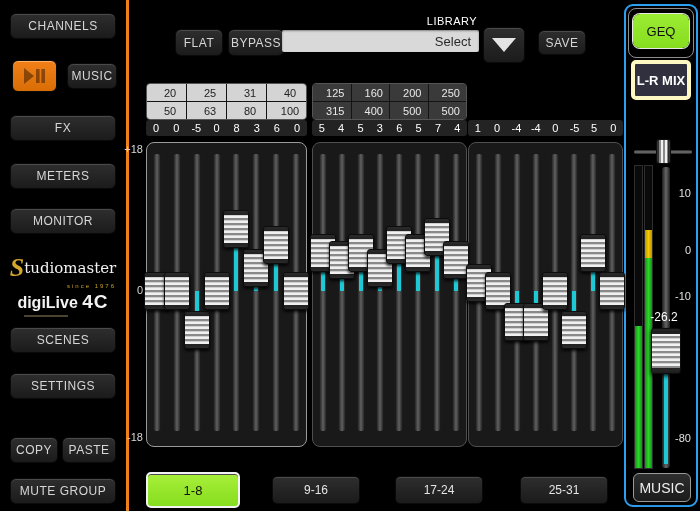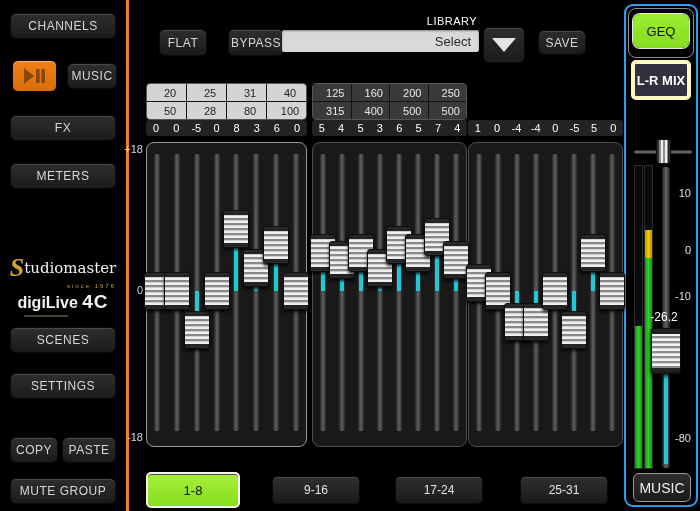--- a/index.html
+++ b/index.html
@@ -30,21 +30,21 @@
   .logo{position:absolute;left:6px;top:253px;width:114px;text-align:center;color:#f2f2f2;}
   .logo-row1{font-family:"DejaVu Serif",serif;font-size:15px;white-space:nowrap;}
   .logo-s{font-family:"Liberation Serif",serif;font-style:italic;font-weight:bold;
           font-size:26px;color:#d4a62c;vertical-align:-3px;}
   .logo-tag{font-size:6px;color:#c9a227;letter-spacing:2px;text-align:right;margin:0 4px 2px 0;}
   .logo-row2{font-size:16px;font-weight:bold;white-space:nowrap;letter-spacing:0;}
   .logo-4c{font-size:19px;letter-spacing:1px;}
   .logo-sub{height:2px;width:44px;background:#4a4433;margin:2px auto 0 18px;}
 
   
-  .b-flat{left:159px;top:29px;width:46px;height:25px;}
+  .b-flat{left:175px;top:29px;width:46px;height:25px;}
   .b-bypass{left:228px;top:29px;width:54px;height:25px;}
   .lib-label{position:absolute;left:420px;top:15px;width:64px;text-align:center;
              color:#fff;font-size:11px;letter-spacing:.5px;}
   .lib-field{position:absolute;left:282px;top:30px;width:197px;height:22px;background:#d9d9d9;
              border-radius:2px;color:#2a2a2a;font-size:13px;display:flex;align-items:center;
              justify-content:flex-end;padding-right:8px;box-sizing:border-box;
              box-shadow:inset 0 1px 2px rgba(0,0,0,.4);}
   .b-libdrop{left:483px;top:27px;width:40px;height:34px;}
   .tri-down{width:0;height:0;border-left:12px solid transparent;border-right:12px solid transparent;
             border-top:14px solid #e4e4e4;}
@@ -148,20 +148,21 @@
         <g fill="rgba(62,31,0,0.55)">
           <polygon points="1,0 11,8 1,16"></polygon>
           <rect x="13" y="1" width="3.6" height="14"></rect>
           <rect x="18.4" y="1" width="3.6" height="14"></rect>
         </g>
       </svg>
     </div>
     <div class="btn b-music">MUSIC</div>
     <div class="btn b-fx">FX</div>
     <div class="btn b-meters">METERS</div>
+    <div class="btn b-monitor">MONITOR</div>
 
     <div class="logo">
       <div class="logo-row1"><span class="logo-s">S</span><span>tudiomaster</span></div>
       <div class="logo-tag">since 1976</div>
       <div class="logo-row2"><span>digiLive</span>&nbsp;<span class="logo-4c">4C</span></div>
       <div class="logo-sub"></div>
     </div>
 
     <div class="btn b-scenes">SCENES</div>
     <div class="btn b-settings">SETTINGS</div>
@@ -185,21 +186,21 @@
   <div class="scale-main sm2">-18</div>
 
   <div id="groups">
       <div class="geq-group g0">
         <div class="freq-grid light">
           <div class="freq-cell">20</div>
           <div class="freq-cell">25</div>
           <div class="freq-cell selected">31</div>
           <div class="freq-cell">40</div>
           <div class="freq-cell">50</div>
-          <div class="freq-cell">28</div>
+          <div class="freq-cell">63</div>
           <div class="freq-cell">80</div>
           <div class="freq-cell">100</div>
         </div>
         <div class="gain-row">
           <div class="gain-val">0</div>
           <div class="gain-val">0</div>
           <div class="gain-val">-5</div>
           <div class="gain-val">0</div>
           <div class="gain-val">8</div>
           <div class="gain-val">3</div>

